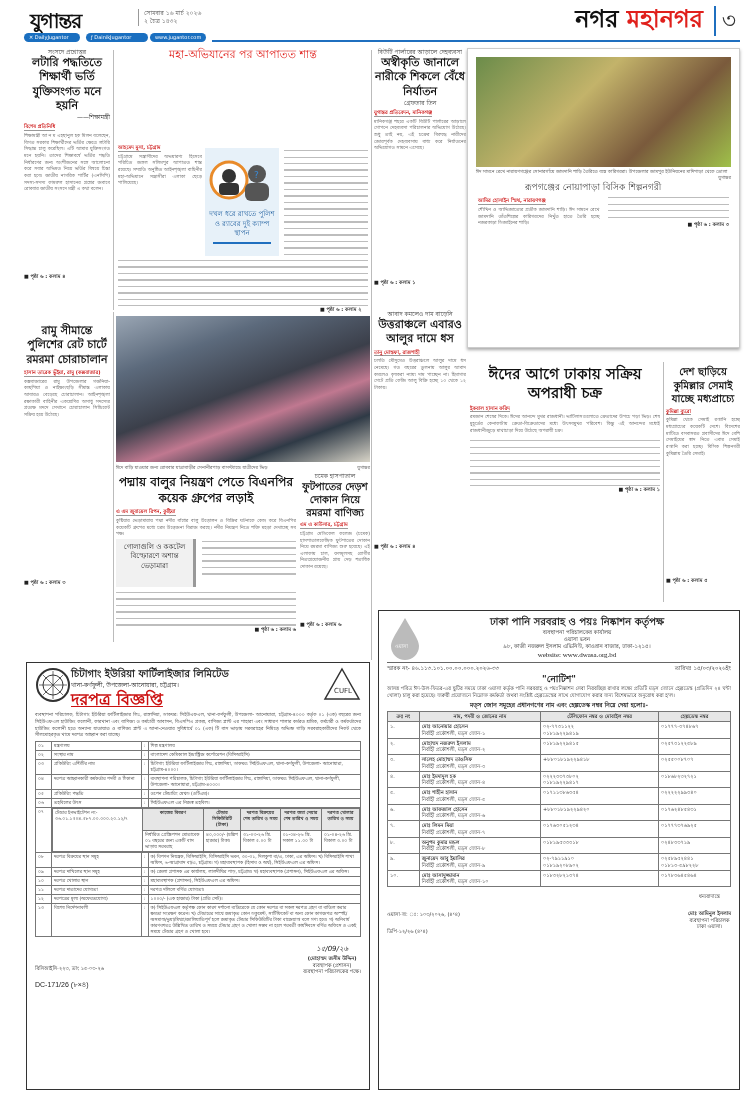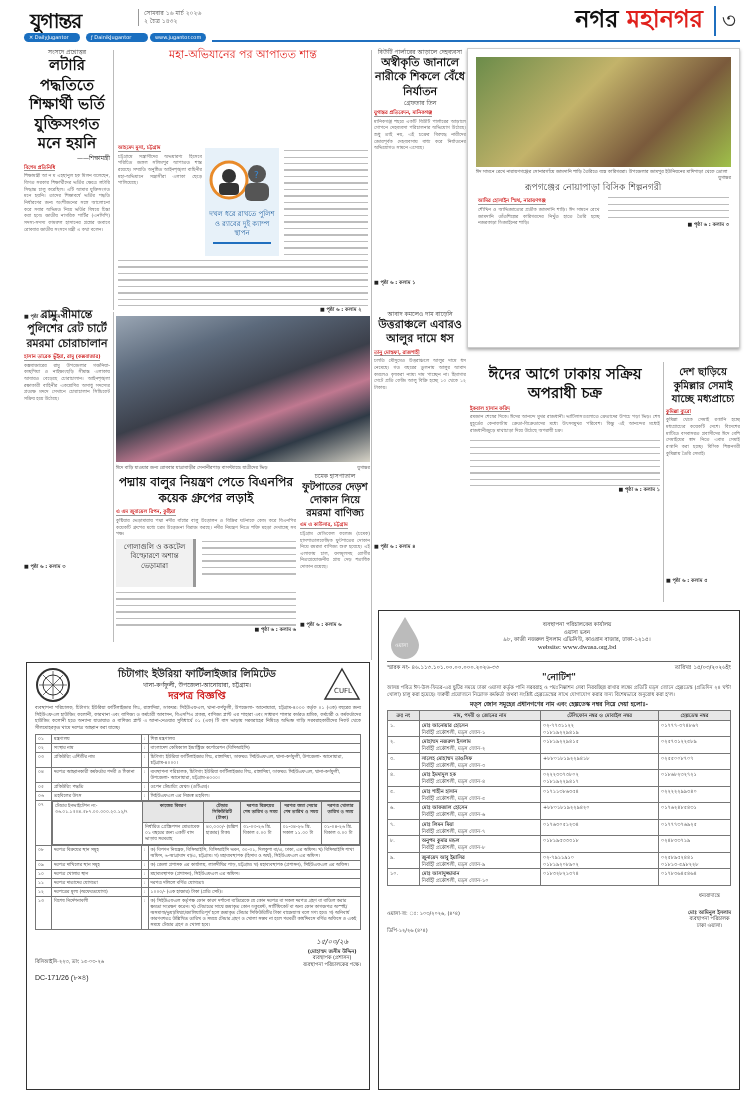--- a/index.html
+++ b/index.html
@@ -39,21 +39,21 @@
 </div>
 <div class="abs social" style="left:24px;width:56px"><span>✕ </span><span>DailyJugantor</span></div>
 <div class="abs social" style="left:86px;width:62px"><span>ƒ </span><span>DainikJugantor</span></div>
 <div class="abs social" style="left:150px;width:56px"><span>www.jugantor.com</span></div>
 <div class="abs rule-blue" style="left:212px;top:40px;width:528px"></div>
 <div class="abs section-title"><span>নগর</span> <span class="red">মহানগর</span></div>
 <div class="abs page-no">৩</div>
 
 <div class="abs" style="left:24px;top:48px;width:86px">
   <div class="kicker">সংসদে প্রশ্নোত্তর</div>
-  <div class="hl" style="font-size:15px;line-height:1.3">লটারি পদ্ধতিতে শিক্ষার্থী ভর্তি যুক্তিসংগত মনে হয়নি</div>
+  <div class="hl" style="font-size:11px;line-height:1.3">লটারি পদ্ধতিতে শিক্ষার্থী ভর্তি যুক্তিসংগত মনে হয়নি</div>
   <div style="text-align:right;font-size:6px">——শিক্ষামন্ত্রী</div>
   <div class="byline">বিশেষ প্রতিনিধি</div>
   <div class="txt" style="height:140px;overflow:hidden">শিক্ষামন্ত্রী আ ন ম এহছানুল হক মিলন বলেছেন, বিগত সরকার শিক্ষার্থীদের ভর্তির ক্ষেত্রে লটারি সিদ্ধান্ত চালু করেছিল। এটি আমার যুক্তিসংগত মনে হয়নি। তাদের শিক্ষাবর্ষে ভর্তির পদ্ধতি নির্ধারণের জন্য অংশীজনের সঙ্গে আলোচনা করে সবার অভিমত নিয়ে ভর্তির বিষয়ে চিন্তা করা হবে। জাতীয় নাগরিক পার্টির (এনসিপি) সদস্য-সদস্য কামরুল হাসানের প্রশ্নের জবাবে রোববার জাতীয় সংসদে মন্ত্রী এ কথা বলেন।</div>
   <div class="jump">■ পৃষ্ঠা ৬ : কলাম ৪</div>
 </div>
 <div class="abs vline" style="left:113px;top:50px;height:260px"></div>
 
 <div class="abs" style="left:118px;top:48px;width:250px">
   <div class="kicker" style="color:#e0201c;font-size:11px">মহা-অভিযানের পর আপাতত শান্ত</div>
 </div>
@@ -104,21 +104,21 @@
       <div class="byline">আমির হোসাইন স্মিথ, নারায়ণগঞ্জ</div>
       <div class="txt" style="height:26px;overflow:hidden">শৌখিন ও আভিজাত্যের প্রতীক জামদানি শাড়ি। ঈদ সামনে রেখে জামদানি তাঁতশিল্পের কারিগরদের নিখুঁত হাতে তৈরি হচ্ছে নজরকাড়া ডিজাইনের শাড়ি।</div>
     </div>
     <div style="width:50%">
       <div class="txt txt-fill" style="height:26px"></div>
       <div class="jump" style="text-align:right">■ পৃষ্ঠা ৬ : কলাম ৩</div>
     </div>
   </div>
 </div>
 
-<div class="abs" style="left:24px;top:308px;width:86px">
+<div class="abs" style="left:24px;top:324px;width:86px">
   <div class="hl" style="font-size:11px;line-height:1.3">রামু সীমান্তে পুলিশের রেট চার্টে রমরমা চোরাচালান</div>
   <div class="byline">হাসান তারেক ভুঁইয়া, রামু (কক্সবাজার)</div>
   <div class="txt" style="height:200px;overflow:hidden">কক্সবাজারের রামু উপজেলার গর্জনিয়া-কচ্ছপিয়া ও নাইক্ষ্যংছড়ি সীমান্ত এলাকায় আবারও বেড়েছে চোরাচালান। আইনশৃঙ্খলা রক্ষাকারী বাহিনীর একশ্রেণির অসাধু সদস্যের প্রত্যক্ষ মদদে সেখানে চোরাচালান সিন্ডিকেট সক্রিয় হয়ে উঠেছে।</div>
   <div class="jump">■ পৃষ্ঠা ৬ : কলাম ৩</div>
 </div>
 <div class="abs vline" style="left:113px;top:312px;height:330px"></div>
 
 <div class="abs crowd" style="left:116px;top:316px;width:254px;height:146px"></div>
 <div class="abs caption" style="left:116px;top:465px;width:254px"><span>ঈদে বাড়ি যাওয়ার জন্য রোববার যাত্রাবাড়ীর সেনানীরপাড় বাসস্ট্যান্ডে যাত্রীদের ভিড়</span><span style="float:right">যুগান্তর</span></div>
 
@@ -158,24 +158,24 @@
   <div class="jump">■ পৃষ্ঠা ৬ : কলাম ৫</div>
 </div>
 
 <div class="abs ad" style="left:26px;top:662px;width:344px;height:428px;padding:4px 8px">
   <div style="display:flex;align-items:flex-start">
     <svg width="36" height="36" viewBox="0 0 36 36">
         <circle cx="18" cy="18" r="16" fill="none" stroke="#333" stroke-width="2"></circle>
         <circle cx="18" cy="18" r="10" fill="none" stroke="#333" stroke-width="1"></circle>
         <path d="M18 4 L18 32 M4 18 L32 18 M8 8 L28 28 M28 8 L8 28" stroke="#333" stroke-width="0.7"></path>
       </svg>
-    <div style="flex:1;text-align:center">
+    <div style="flex:1;text-align:left">
       <div style="font-size:10px;font-weight:bold">চিটাগাং ইউরিয়া ফার্টিলাইজার লিমিটেড</div>
       <div style="font-size:6px">থানা-কর্ণফুলী, উপজেলা-আনোয়ারা, চট্টগ্রাম।</div>
-      <div style="font-size:10px;font-weight:bold;color:#c11">দরপত্র বিজ্ঞপ্তি</div>
+      <div style="font-size:16px;font-weight:bold;text-decoration:underline;color:#c11">দরপত্র বিজ্ঞপ্তি</div>
     </div>
     <svg width="38" height="34" viewBox="0 0 38 34">
         <polygon points="19,2 36,32 2,32" fill="none" stroke="#333" stroke-width="1.5"></polygon>
         <text x="11" y="26" font-size="7" fill="#333">CUFL</text>
       </svg>
   </div>
   <div class="txt" style="font-size:4.6px;color:#333;margin:2px 0">ব্যবস্থাপনা পরিচালক, চিটাগাং ইউরিয়া ফার্টিলাইজার লিঃ, রাঙ্গাদিয়া, ডাকঘর: সিইউএফএল, থানা-কর্ণফুলী, উপজেলা- আনোয়ারা, চট্টগ্রাম-৪০০০ কর্তৃক ০১ (এক) বছরের জন্য সিইউএফএল হাউজিং কলোনী, কারখানা এবং বাণিজ্য ও কর্মচারী আবাসন, বিএসপিএ প্রকল্প, বাণিজ্য প্লান্ট এর পাহারা এবং সাধারণ পালার কর্মরত শ্রমিক, কর্মচারী ও কর্মকর্তাদের হাউজিং কলোনী হতে অন্যান্য যাতায়াত ও বাণিজ্য প্লান্ট এ আনা-নেওয়ার সুবিধার্থে ০১ (এক) টি বাস ভাড়ায় সরবরাহের নিমিত্তে অভিজ্ঞ গাড়ি সরবরাহকারীদের নিকট থেকে সীলমোহরকৃত খামে দরপত্র আহ্বান করা যাচ্ছে।</div>
   <table class="t">
     <tbody id="cufl-rows">
         <tr>
@@ -278,35 +278,36 @@
           <td>ক) সিইউএফএল কর্তৃপক্ষ কোন কারণ দর্শানো ব্যতিরেকে যে কোন দরপত্র বা সকল দরপত্র গ্রহণ বা বাতিল করার ক্ষমতা সংরক্ষণ করেন। খ) টেন্ডারের সাথে জমাকৃত কোন ডকুমেন্ট, সার্টিফিকেট বা অন্য কোন কাগজপত্র অস্পষ্ট/অসমাপ্ত/ভুয়া/মিথ্যা/জালিয়াতিপূর্ণ হলে জমাকৃত টেন্ডার সিকিউরিটির টাকা বাজেয়াপ্ত বলে গণ্য হবে। গ) অনিবার্য কারণবশতঃ উল্লিখিত তারিখ ও সময়ে টেন্ডার গ্রহণ ও খোলা সম্ভব না হলে পরবর্তী কার্যদিবসে বর্ণিত অফিসে ও একই সময়ে টেন্ডার গ্রহণ ও খোলা হবে।</td>
         </tr>
       </tbody>
   </table>
   <div style="display:flex;justify-content:space-between;margin-top:8px">
     <div>
       <div style="font-size:5px;margin-top:20px">বিসিআইসি-২২৩, তাং ১৫-০৩-২৬</div>
       <div style="font-size:7px;margin-top:8px;font-family:Liberation Sans, sans-serif">DC-171/26 (৮×৪)</div>
     </div>
     <div style="text-align:center;font-size:5px">
-      <div style="font-style:italic;font-size:7px">১৫/০৩/২৬</div>
+      <div style="font-style:italic;font-size:7px">১৫/09/২৬</div>
       <div style="font-weight:bold">(মোহাম্মদ জসীম উদ্দিন)</div>
       <div>ব্যবস্থাপক (প্রশাসন)</div>
       <div>ব্যবস্থাপনা পরিচালকের পক্ষে।</div>
     </div>
   </div>
 </div>
 
 <div class="abs ad" style="left:378px;top:610px;width:362px;height:480px;padding:4px 8px">
   <div style="display:flex;align-items:center">
     <svg width="36" height="44" viewBox="0 0 36 44">
         <path d="M18 2 C10 16 4 24 4 30 A14 14 0 0 0 32 30 C32 24 26 16 18 2Z" fill="#bbb"></path>
         <text x="8" y="32" font-size="5" fill="#fff">ওয়াসা</text>
       </svg>
     <div style="flex:1;text-align:center">
+      <div style="font-size:10px;font-weight:bold">ঢাকা পানি সরবরাহ ও পয়ঃ নিষ্কাশন কর্তৃপক্ষ</div>
       <div style="font-size:5.5px">ব্যবস্থাপনা পরিচালকের কার্যালয়</div>
       <div style="font-size:5.5px">ওয়াসা ভবন</div>
       <div style="font-size:5.5px">৯৮, কাজী নজরুল ইসলাম এভিনিউ, কাওরান বাজার, ঢাকা-১২১৫।</div>
       <div style="font-size:7px;font-family:'Liberation Serif',serif">website: www.dwasa.org.bd</div>
     </div>
   </div>
   <div style="border-top:1px solid #666;margin-top:2px;display:flex;justify-content:space-between;font-size:5.5px;padding-top:2px">
     <span>স্মারক নং- ৪৬.১১৩.১০১.০০.০০.০০০.২০২৬-৩৩</span>
     <span>তারিখঃ ১৫/০৩/২০২৬ইং</span>
   </div>

